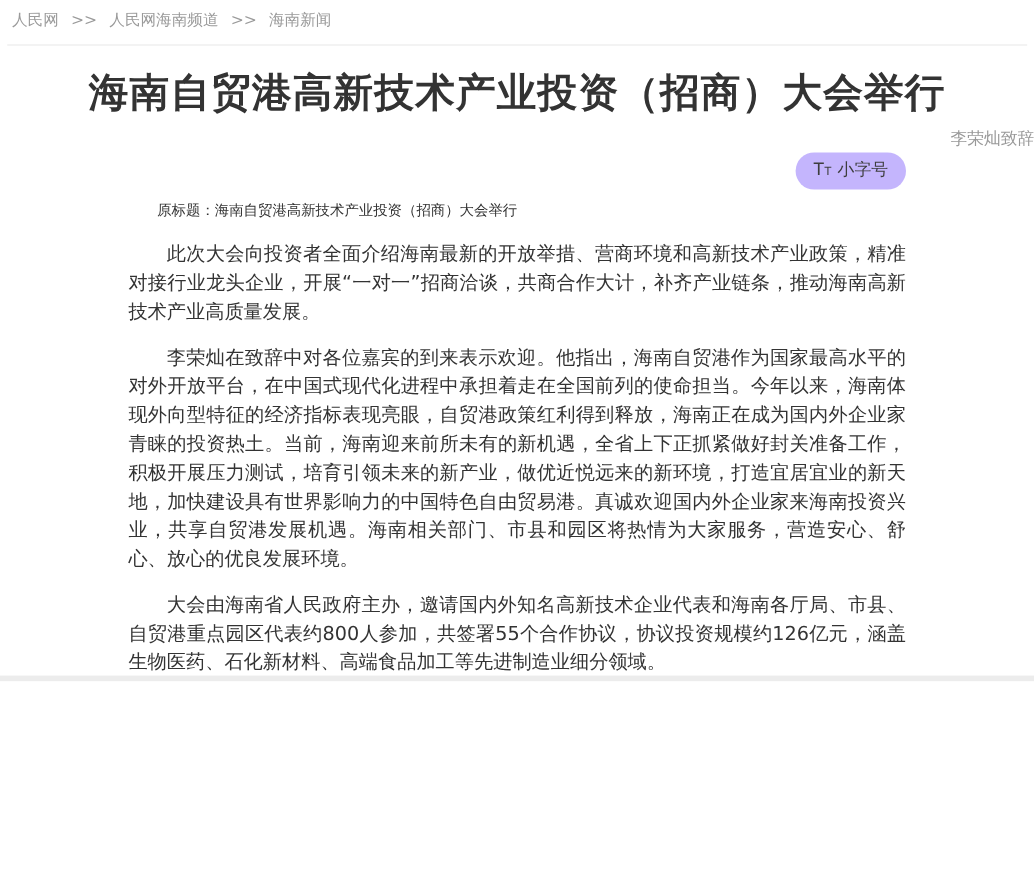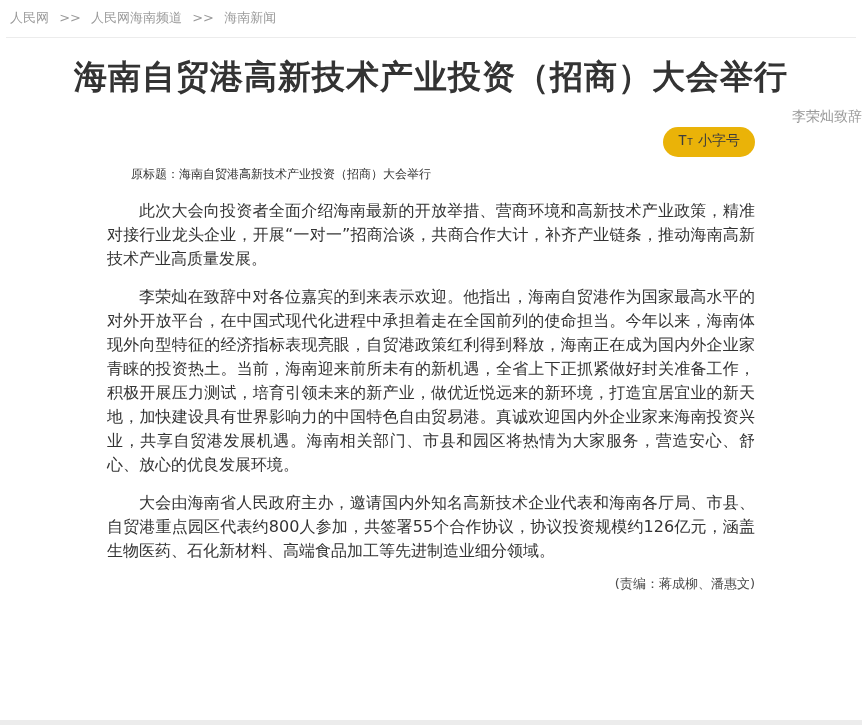--- a/index.html
+++ b/index.html
@@ -4,21 +4,21 @@
 <style>
   * { box-sizing: border-box; }
   html, body { margin: 0; padding: 0; background: #ffffff; }
   body {
     font-family: "DejaVu Sans", "Liberation Sans", sans-serif;
     color: #333333;
   }
   .page {
     position: relative;
     width: 862px;
-    height: 725px;
+    height: 568px;
     margin: 0 auto;
     background: #ffffff;
     overflow: hidden;
   }
   
   .breadcrumb {
     padding: 9px 10px 10px 10px;
     font-size: 13px;
     color: #9a9a9a;
     line-height: 18px;
@@ -67,28 +67,28 @@
     cursor: pointer;
   }
   
   .toolbar {
     width: 648px;
     margin: 2px auto 0 auto;
     text-align: right;
   }
   .font-size-btn {
     display: inline-block;
-    background: #eab308;
+    background: #c4b5fd;
     border: none;
     border-radius: 16px;
     padding: 6px 15px;
     font-size: 14px;
     color: #3d3d3d;
     cursor: pointer;
-    font-family: Liberation Mono, monospace;
+    font-family: Liberation Sans, sans-serif;
     line-height: 16px;
   }
   .font-size-btn .tt { margin-right: 5px; }
   .font-size-btn .t-big { font-size: 15px; }
   .font-size-btn .t-small { font-size: 10px; }
   
   .article-body {
     width: 648px;
     margin: 6px auto 0 auto;
   }

